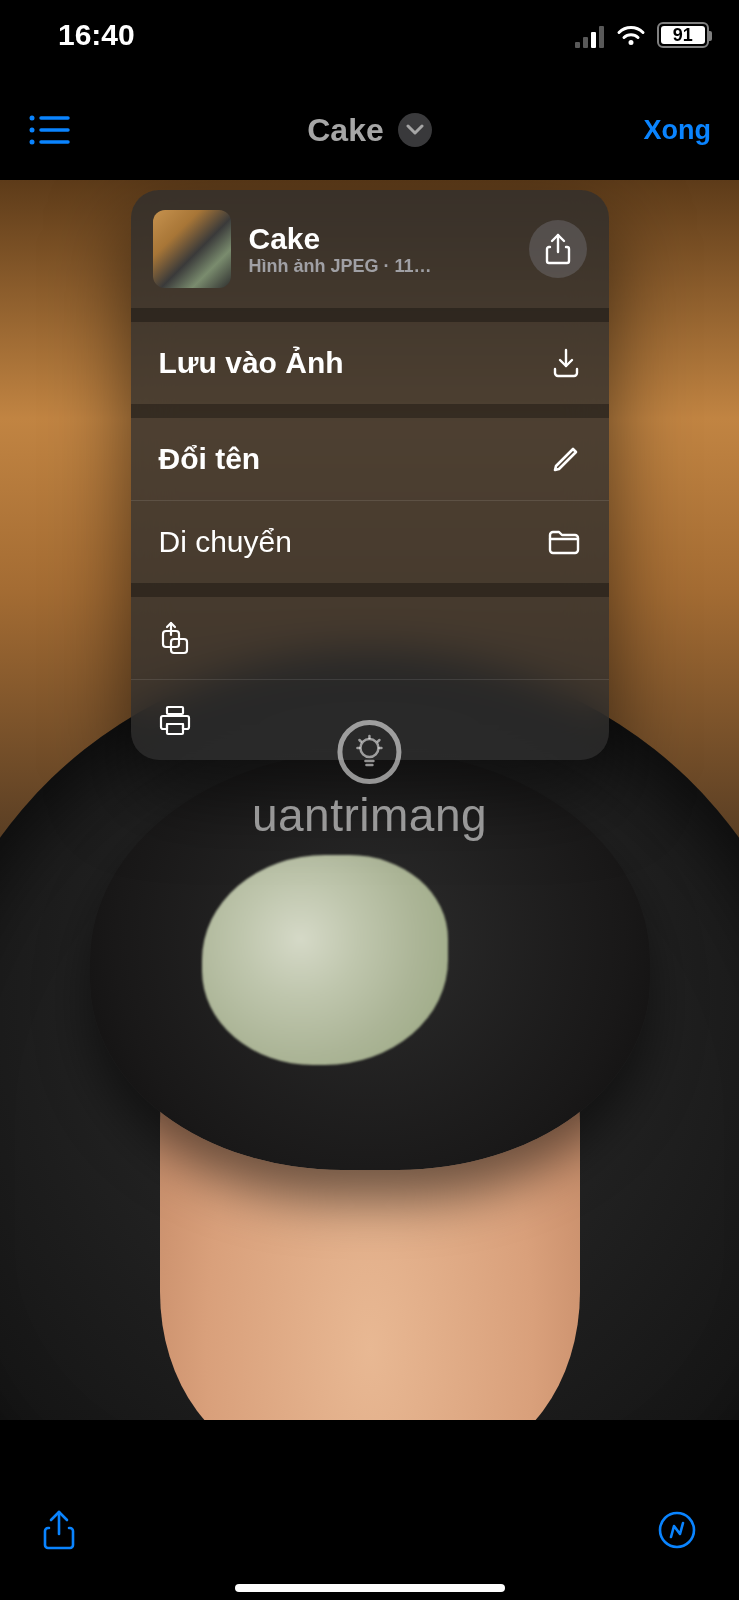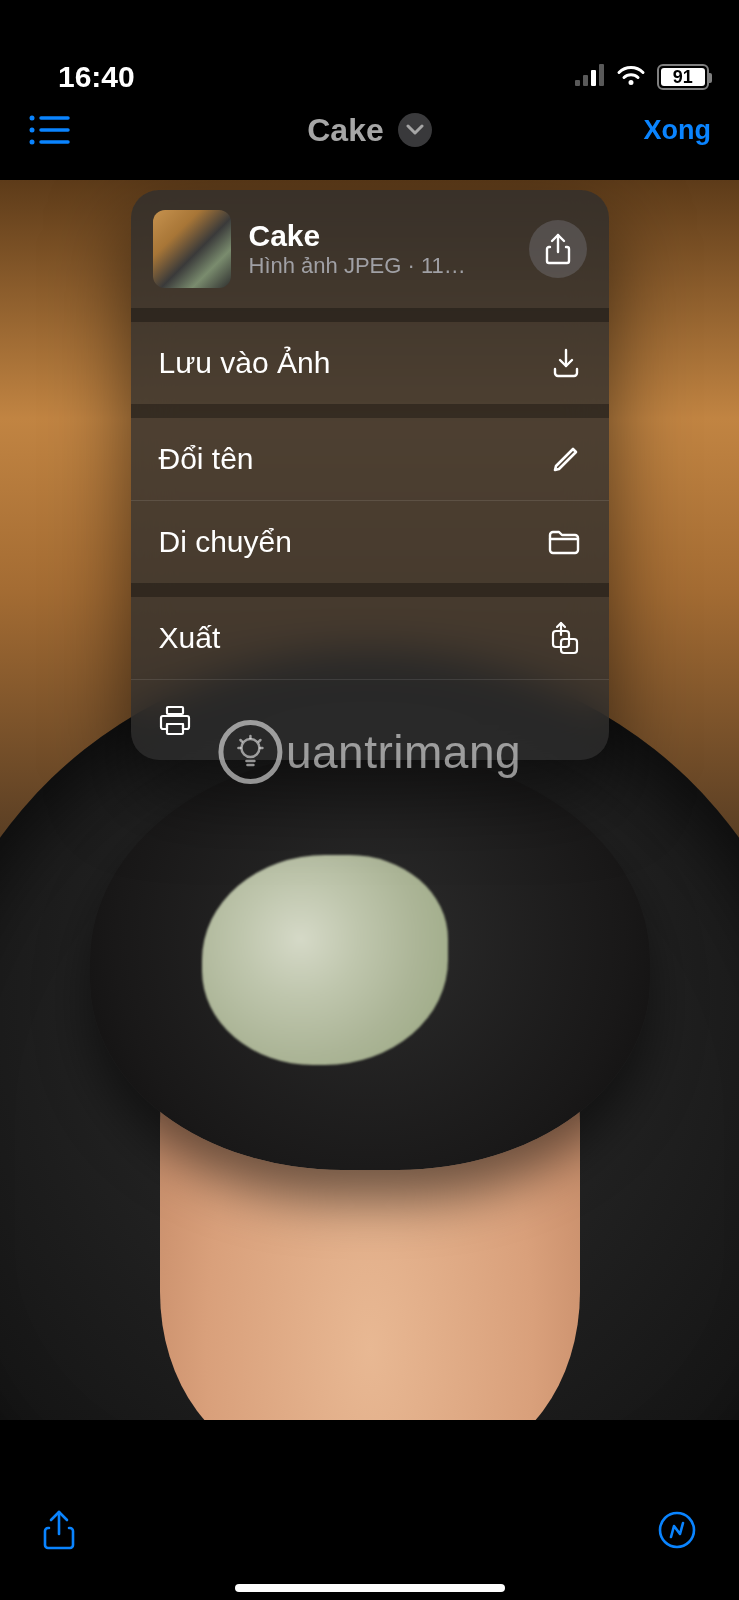--- a/index.html
+++ b/index.html
@@ -16,27 +16,26 @@
   .status-bar {
     position: absolute;
     top: 0; left: 0; right: 0;
     height: 70px;
     display: flex;
     align-items: center;
     padding: 0 30px;
     font-size: 30px;
     font-weight: 600;
     z-index: 50;
-    margin-top: 42px;
   }
   .status-bar .time { margin-left: 28px; }
   .status-right {
     margin-left: auto;
     display: flex;
-    align-items: flex-start;
+    align-items: flex-end;
     gap: 10px;
   }
   .battery {
     display: flex;
     align-items: center;
   }
   .battery-body {
     width: 52px; height: 26px;
     border: 2px solid rgba(255,255,255,0.5);
     border-radius: 6px;
@@ -197,62 +196,64 @@
   .popup-header .meta {
     flex: 1;
     min-width: 0;
   }
   .popup-header .name {
     font-size: 30px;
     font-weight: 600;
     color: #fff;
   }
   .popup-header .sub {
-    font-size: 22px;
+    font-size: 18px;
     color: #a0a0a5;
     white-space: nowrap;
     overflow: hidden;
     text-overflow: ellipsis;
+    font-weight: bold;
   }
   .share-circle {
     width: 58px; height: 58px;
     border-radius: 50%;
     background: rgba(120,120,128,0.4);
     display: flex; align-items: center; justify-content: center;
   }
   .group-gap {
     height: 14px;
     background: rgba(0,0,0,0.3);
   }
   .menu-row {
     display: flex;
     align-items: center;
     padding: 24px 28px;
     font-size: 30px;
     color: #fff;
     border-top: 1px solid rgba(255,255,255,0.1);
   }
-  .menu-row:first-of-type { border-top: none; }
+  .menu-row:first-of-type { border-top: none; font-weight: bold; }
   .menu-row .label { flex: 1; }
   .menu-row svg { color: #fff; }
   .section { }
   
   .watermark {
     position: absolute;
     top: 720px; left: 50%;
     transform: translateX(-50%);
     display: flex;
     align-items: center;
     gap: 4px;
     color: rgba(255,255,255,0.55);
     font-size: 46px;
     font-weight: 500;
     z-index: 150;
     pointer-events: none;
     letter-spacing: 0.5px;
+    flex-direction: column;
   }
   .watermark .bulb {
     width: 64px; height: 64px;
     border: 5px solid rgba(255,255,255,0.55);
     border-radius: 50%;
     display: flex; align-items: center; justify-content: center;
     font-size: 30px;
   }
   svg { display: block; }
 </style>
@@ -360,21 +361,20 @@
         <svg width="34" height="28" viewBox="0 0 34 28" fill="none" stroke="#fff" stroke-width="2.4" stroke-linecap="round" stroke-linejoin="round">
           <path d="M3 7a3 3 0 013-3h6l3 3h13a3 3 0 013 3v12a3 3 0 01-3 3H6a3 3 0 01-3-3V7z"></path>
           <line x1="3" y1="11" x2="31" y2="11"></line>
         </svg>
       </span>
     </div>
   </div>
   <div class="group-gap"></div>
   <div class="section">
     <div class="menu-row" style="border-top:none">
-      <span class="label">Xuất</span>
       <span>
         <svg width="32" height="34" viewBox="0 0 32 34" fill="none" stroke="#fff" stroke-width="2.2" stroke-linecap="round" stroke-linejoin="round">
           <path d="M12 2v12"></path>
           <path d="M8 6l4-4 4 4"></path>
           <rect x="4" y="10" width="16" height="16" rx="3"></rect>
           <rect x="12" y="18" width="16" height="14" rx="3"></rect>
         </svg>
       </span>
     </div>
     <div class="menu-row">

